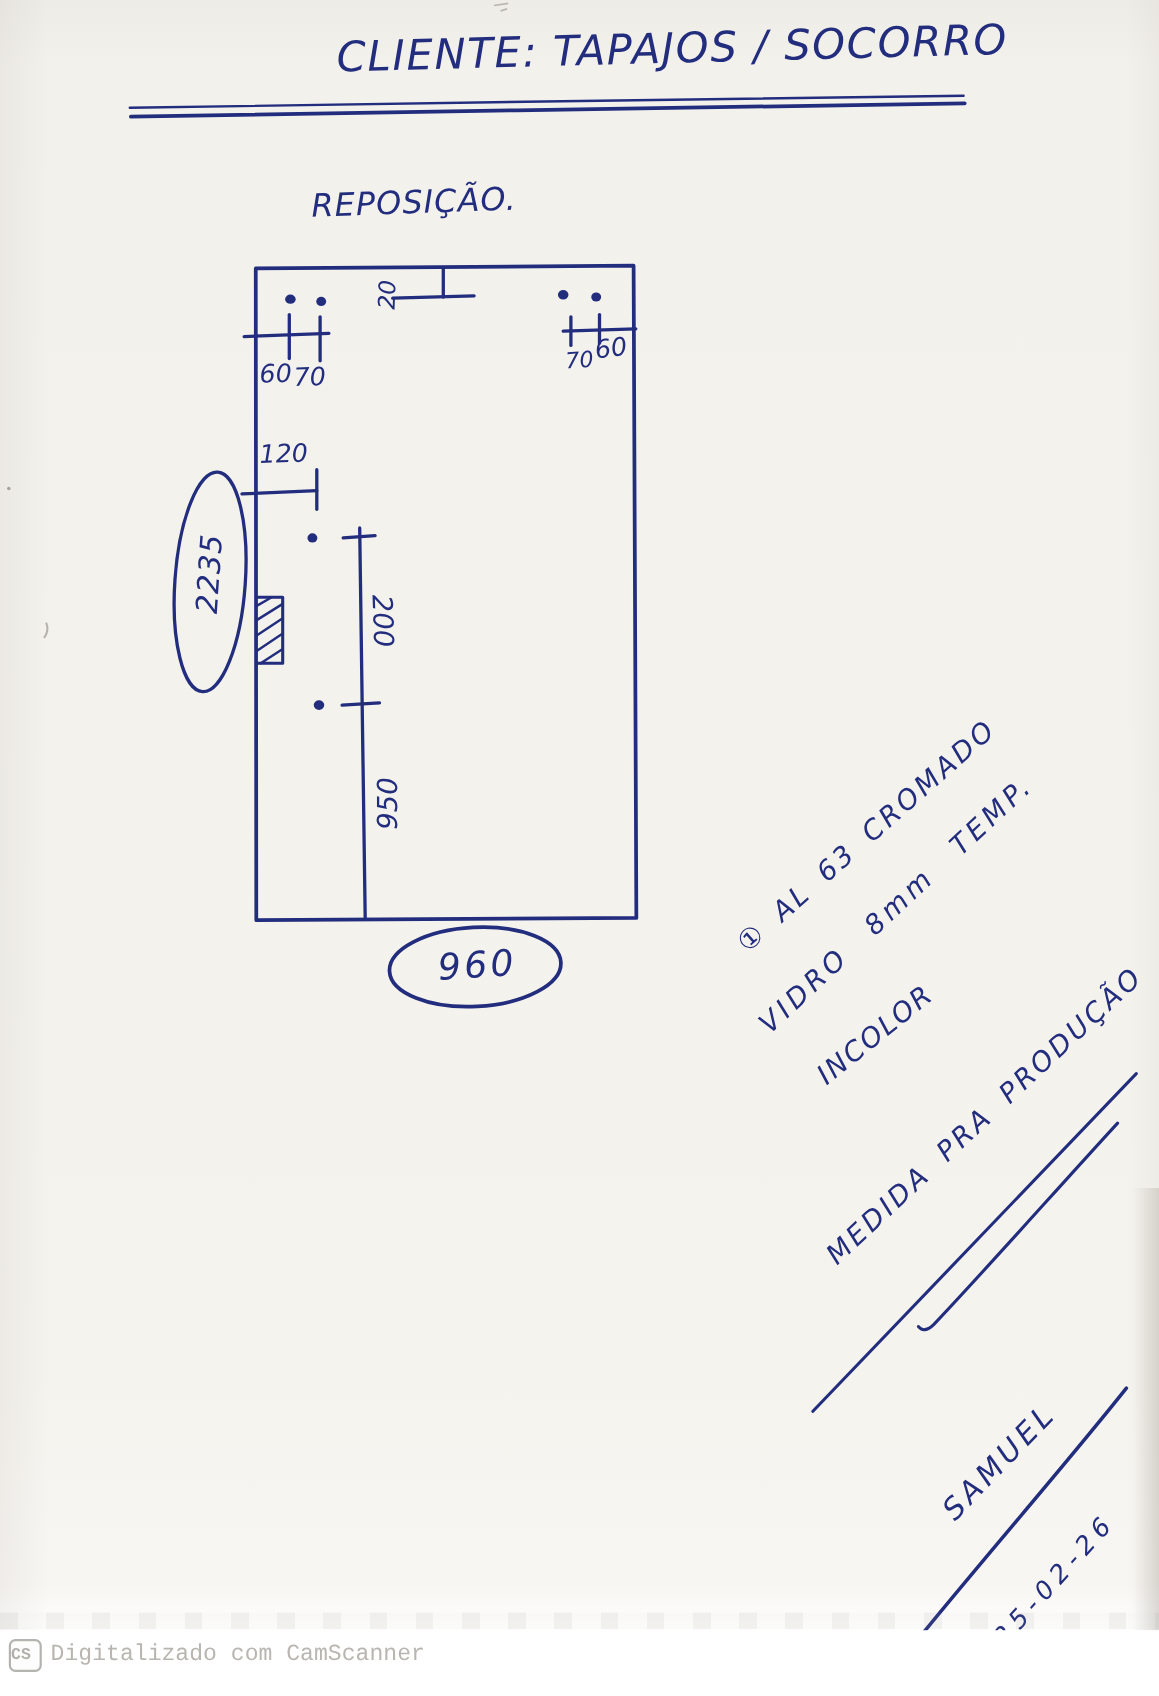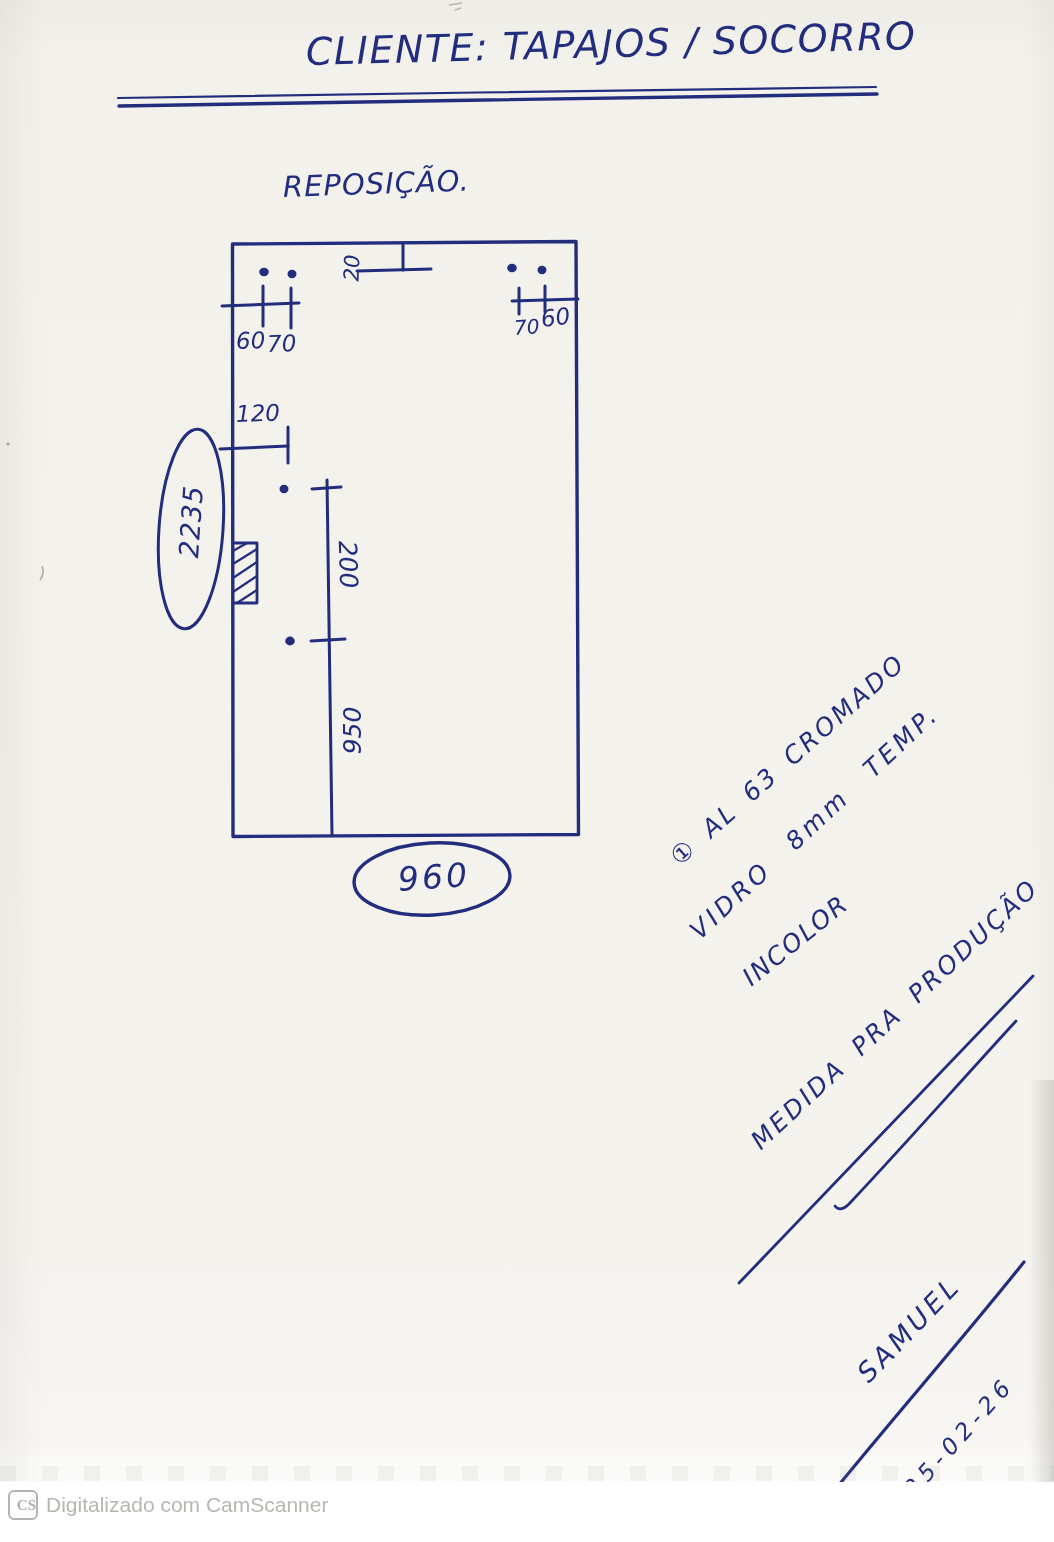--- a/index.html
+++ b/index.html
@@ -48,24 +48,24 @@
   #signame{left:862px;top:1362px;font-size:27px;letter-spacing:4px;transform:rotate(-46deg);}
   #sigdate{left:908px;top:1480px;font-size:23px;letter-spacing:6px;transform:rotate(-48deg);}
   
   #edge-shadow{position:absolute;right:0;top:1080px;width:24px;height:420px;
     background:linear-gradient(to right,rgba(0,0,0,0),rgba(110,104,92,.20));}
   #scan-band{position:absolute;left:0;top:1466px;width:100%;height:15px;opacity:.75;
     background:repeating-linear-gradient(90deg,rgba(140,134,122,.14) 0 16px,rgba(165,160,148,.04) 16px 42px);}
   
   #wmbar{position:absolute;left:0;top:1482px;width:100%;height:60px;background:#ffffff;}
   #wmbadge{position:absolute;left:8px;top:8px;width:26px;height:26px;border:2.5px solid #b5b3b0;
-    border-radius:6px;background:#fdfdfd;color:#b2b0ad;font-family:Liberation Serif, serif;
-    font-weight:bold;font-size:15px;line-height:26px;text-align:right;font-style:normal;}
+    border-radius:6px;background:#fdfdfd;color:#b2b0ad;font-family:Liberation Mono, monospace;
+    font-weight:bold;font-size:15px;line-height:26px;text-align:left;font-style:normal;}
   #wmtext{position:absolute;left:46px;top:11px;color:var(--wm);font-size:21px;
-    font-family:Liberation Sans, sans-serif;font-style:normal;}
+    font-family:Liberation Mono, monospace;font-style:normal;}
 </style>
 </head>
 <body>
 
 <div id="sheet">
 
   <svg class="lines" width="1054" height="1542" viewBox="0 0 1054 1542">
 
     <path d="M449,5 L462,3 M455,10 L461,8" stroke="#b9b6ae" stroke-width="1.6" fill="none"></path>
     <circle cx="8" cy="444" r="1.6" fill="#6e6a62" opacity=".55"></circle>

